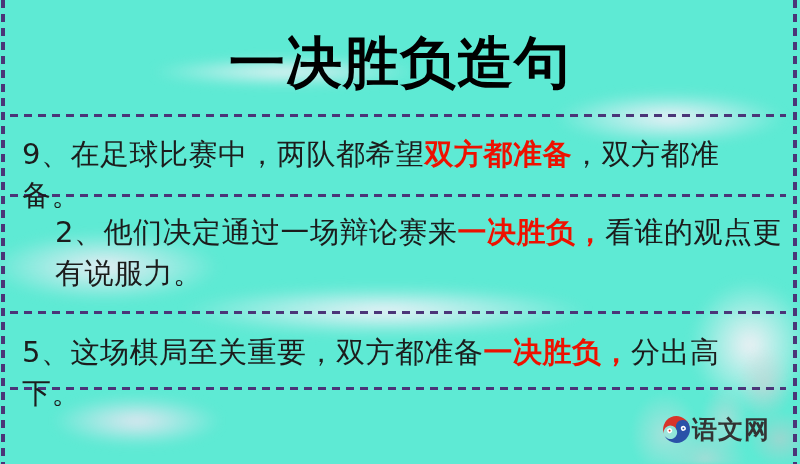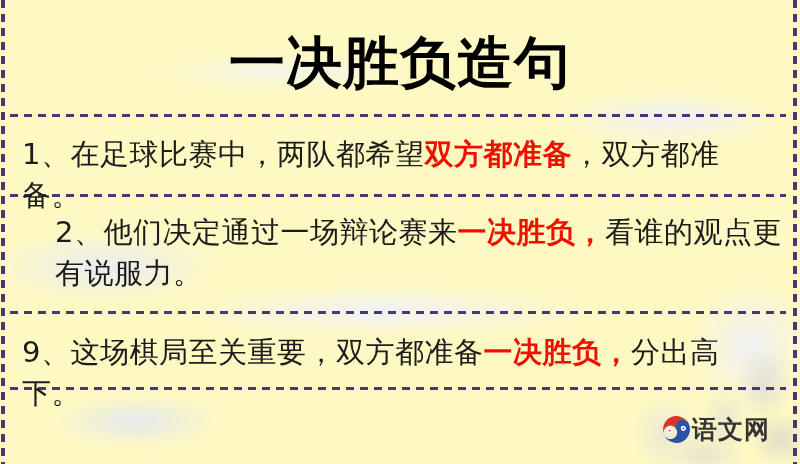--- a/index.html
+++ b/index.html
@@ -1,19 +1,19 @@
 <!DOCTYPE html>
 <html><head>
 <meta charset="utf-8">
 <style>
   html,body{margin:0;padding:0;background:#ffffff;}
   .canvas{
     position:relative;
     width:800px;height:464px;
-    background:#fef9c3;
+    background:#5eead4;
     overflow:hidden;
     font-family:"DejaVu Sans", sans-serif;
   }
   
   .wash{position:absolute;border-radius:50%;filter:blur(6px);pointer-events:none;}
   .wash-title{left:150px;top:58px;width:270px;height:28px;background:radial-gradient(closest-side,#f1f2f7,transparent);}
   .wash-right-top{left:555px;top:92px;width:230px;height:52px;background:radial-gradient(closest-side,#eef0f8,transparent);}
   .wash-mountains-left{left:-10px;top:232px;width:230px;height:70px;background:radial-gradient(closest-side,#e9ecf4,transparent);}
   .wash-mid{left:180px;top:286px;width:410px;height:50px;background:radial-gradient(closest-side,#eff1f8,transparent);}
   .wash-right-mid{left:690px;top:280px;width:120px;height:130px;background:radial-gradient(closest-side,#f0f0f5,transparent);}
@@ -83,25 +83,25 @@
   <div class="vborder left"></div>
   <div class="vborder right"></div>
 
   <h1 class="title">一决胜负造句</h1>
 
   <div class="divider d1"></div>
   <div class="divider d2"></div>
   <div class="divider d3"></div>
   <div class="divider d4"></div>
 
-  <p class="sentence s1"><span>1、在足球比赛中，两队都希望</span><span class="hl">双方都准备</span><span>，双方都准备。</span></p>
+  <p class="sentence s1"><span>9、在足球比赛中，两队都希望</span><span class="hl">双方都准备</span><span>，双方都准备。</span></p>
 
   <p class="sentence s2"><span>2、他们决定通过一场辩论赛来</span><span class="hl">一决胜负，</span><span>看谁的观点更有说服力。</span></p>
 
-  <p class="sentence s3"><span>9、这场棋局至关重要，双方都准备</span><span class="hl">一决胜负，</span><span>分出高下。</span></p>
+  <p class="sentence s3"><span>5、这场棋局至关重要，双方都准备</span><span class="hl">一决胜负，</span><span>分出高下。</span></p>
 
   <div class="logo">
     <svg width="31" height="31" viewBox="0 0 30 30">
       <g transform="rotate(-25 15 15)">
         <path d="M2 15 a13 13 0 0 1 26 0 a6.5 6.5 0 0 1 -13 0 a6.5 6.5 0 0 0 -13 0 Z" fill="#d8342a"></path>
         <path d="M28 15 a13 13 0 0 1 -26 0 a6.5 6.5 0 0 0 13 0 a6.5 6.5 0 0 1 13 0 Z" fill="#2a52a8"></path>
         <circle cx="8.5" cy="13.2" r="2.4" fill="#ffffff"></circle>
         <circle cx="21.5" cy="16.8" r="2.4" fill="#ffffff"></circle>
         <circle cx="8.5" cy="13.2" r="0.9" fill="#d8342a"></circle>
         <circle cx="21.5" cy="16.8" r="0.9" fill="#2a52a8"></circle>

